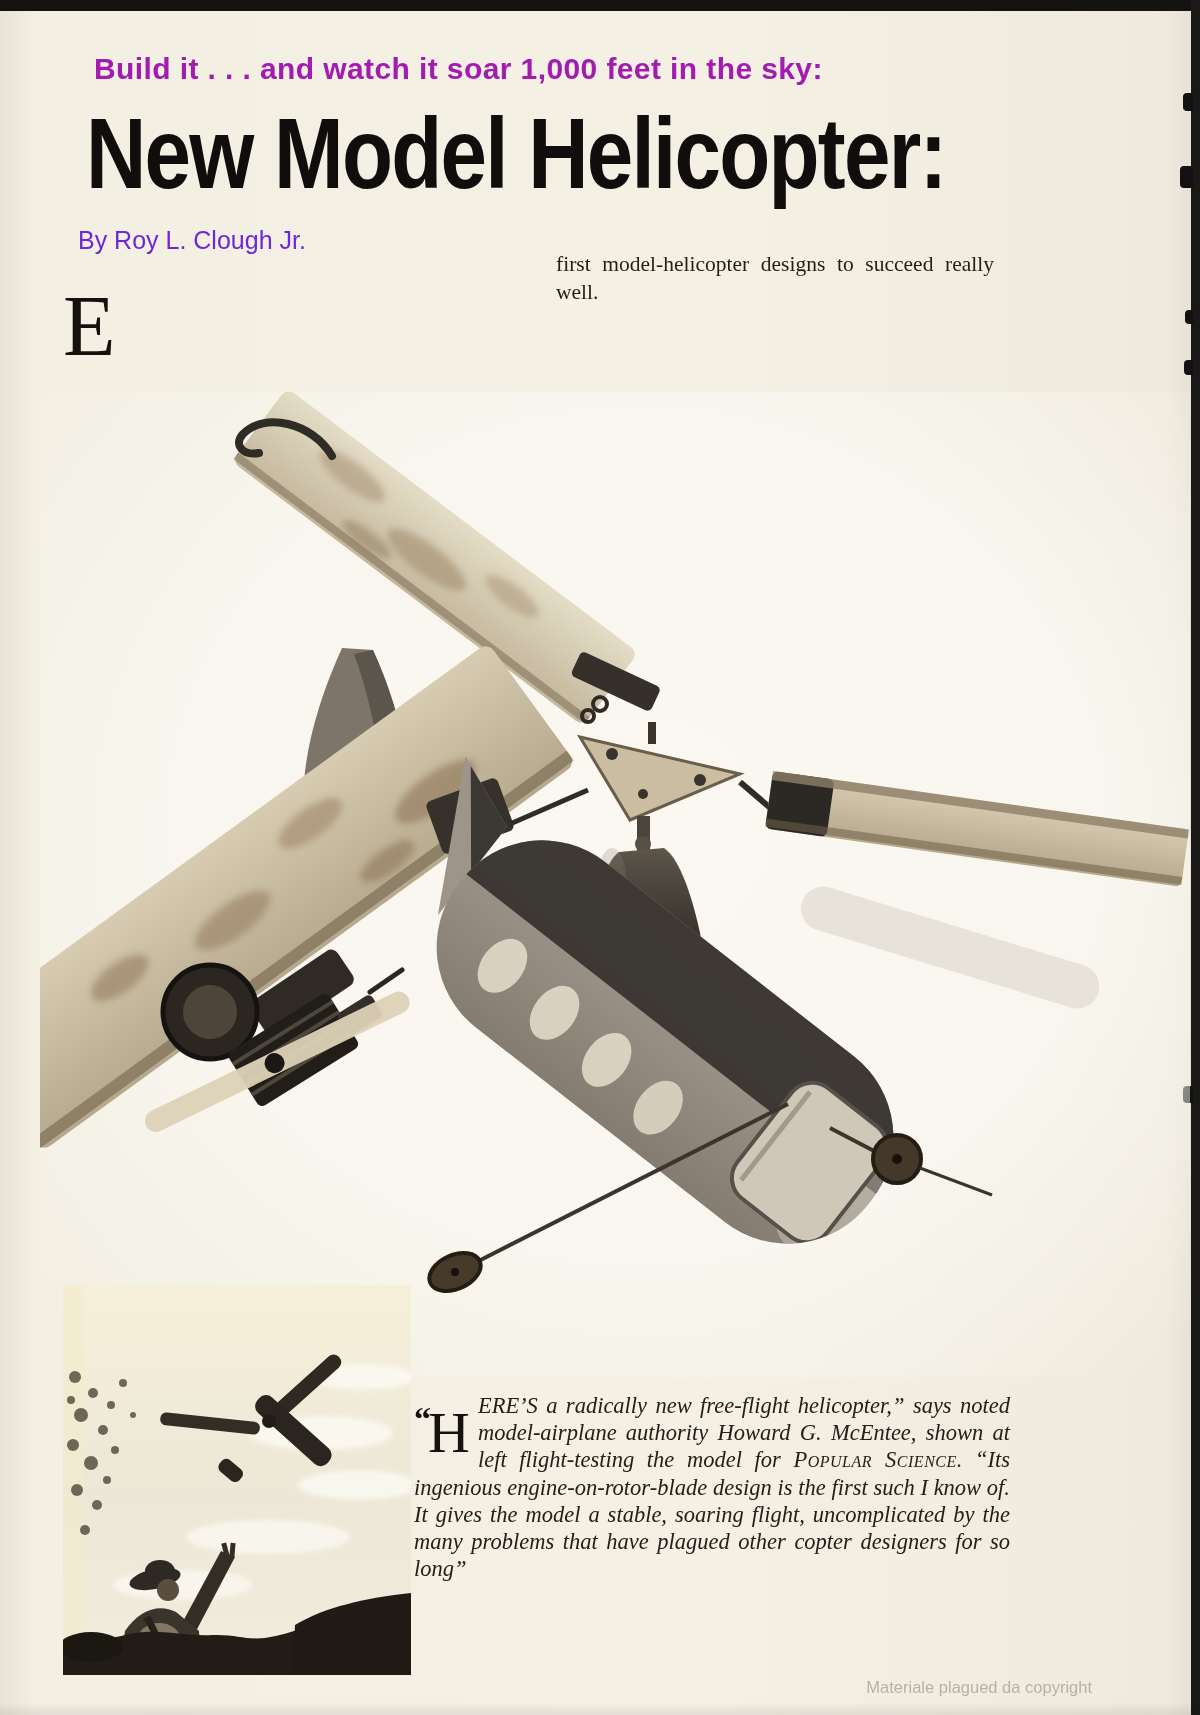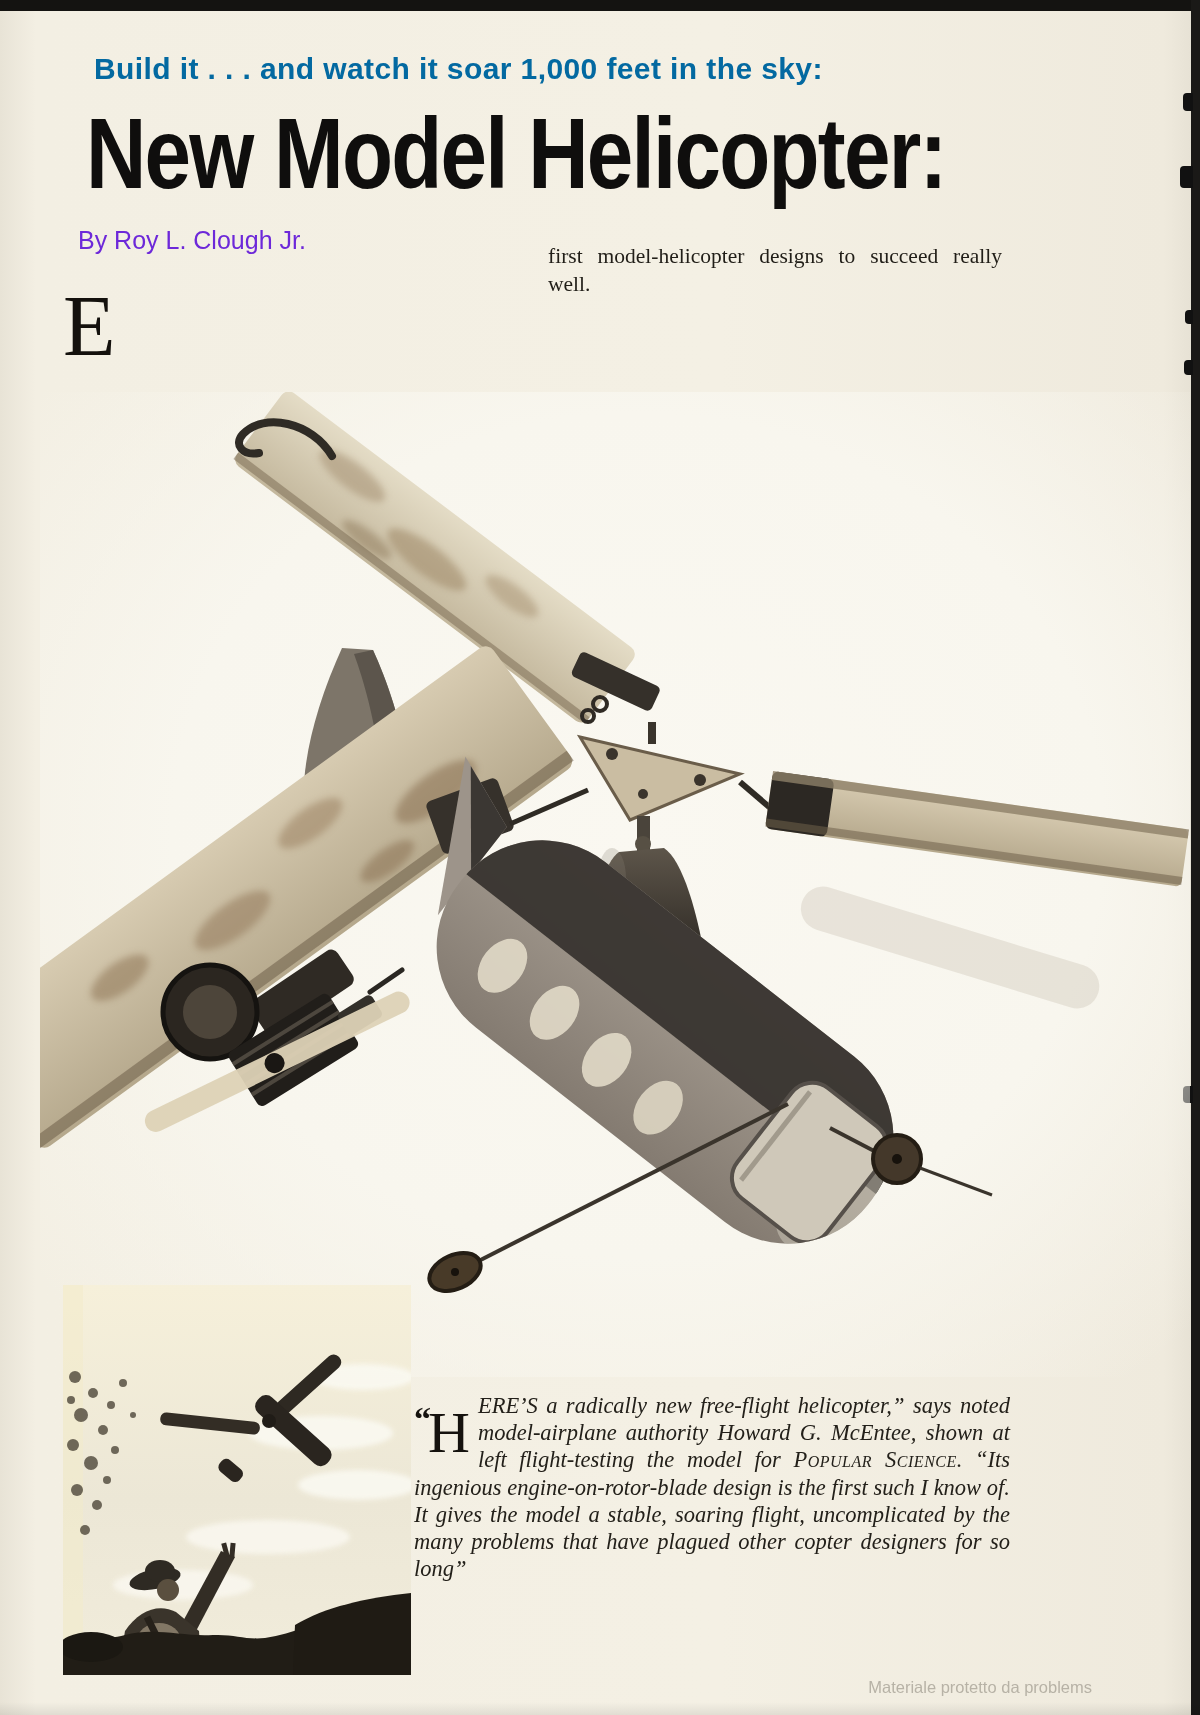--- a/index.html
+++ b/index.html
@@ -8,30 +8,30 @@
     background:linear-gradient(90deg,#e8e3d6 0%, #f3efe3 3%, #f4f0e4 60%, #efeadd 97%, #e4dfd2 100%);
     font-family:"Liberation Sans",sans-serif;color:#1c1a16;
   }
   .abs{position:absolute;}
   
   .edge-top{left:0;top:0;width:1200px;height:11px;background:#141311;}
   .edge-right{left:1191px;top:0;width:9px;height:1715px;background:#1a1917;}
   .edge-mark{background:#111;border-radius:4px 0 0 4px;}
   .edge-bottom-shade{left:0;top:1702px;width:1200px;height:13px;background:linear-gradient(#00000000,#00000014);}
 
-  .kicker{left:94px;top:52px;font-size:30px;font-weight:bold;letter-spacing:.4px;color:#0369a1;white-space:nowrap;}
+  .kicker{left:94px;top:52px;font-size:30px;font-weight:bold;letter-spacing:.4px;color:#a21caf;white-space:nowrap;}
   .headline{left:86px;top:96px;font-size:95px;font-weight:bold;letter-spacing:-2px;color:#0f0e0d;
             white-space:nowrap;transform:scale(.88,1.06);transform-origin:left top;}
   .byline{left:78px;top:226px;font-size:25px;font-weight:normal;color:#6d28d9;}
 
   .bodycol{font-family:"Liberation Serif",serif;font-size:21.5px;line-height:27.6px;
            text-align:justify;color:#211e18;}
   .col-left{left:63px;top:284px;width:447px;}
   .col-right{left:540px;top:235px;width:470px;}
-  .col-right p{margin:8px;}
+  .col-right p{margin:16px;}
   .col-right .indent{text-indent:24px;}
   .dropcap-e{float:left;font-size:86px;line-height:80px;height:82px;padding:2px 11px 0 0;color:#14110d;}
 
   .photo-main{left:40px;top:392px;width:1150px;height:985px;
     background:radial-gradient(ellipse at 52% 45%, #faf8f1 0%, #f8f6ee 55%, rgba(248,246,238,0) 92%);}
   .photo-main svg,.photo-small svg{display:block;width:100%;height:100%;pointer-events:none;}
   .photo-small{left:63px;top:1285px;width:348px;height:390px;box-shadow:0 0 0 1px #d9d3c2 inset;}
 
   .pullquote{left:414px;top:1392px;width:596px;font-family:"Liberation Serif",serif;
     font-style:italic;font-size:22.5px;line-height:27.2px;text-align:justify;color:#23201a;}
@@ -269,13 +269,13 @@
     <ellipse cx="28" cy="362" rx="32" ry="15" fill="#1b1812"></ellipse>
     <path d="M230,390 L232,340 C 262,322 302,313 348,308 L348,390 Z" fill="#1f1b14"></path>
   </g>
 </svg>
 </div>
 
 <div class="abs pullquote">
   <span class="qcap"><span class="qo">“</span><span class="qh">H</span></span><span>ERE’S a radically new free-flight helicopter,” says noted model-airplane authority Howard G. McEntee, shown at left flight-testing the model for </span><span class="sc">Popular Science</span><span>. “Its ingenious engine-on-rotor-blade design is the first such I know of. It gives the model a stable, soaring flight, uncomplicated by the many problems that have plagued other copter designers for so long”</span>
 </div>
 
-<div class="abs copyright">Materiale protetto da problems</div>
+<div class="abs copyright">Materiale plagued da copyright</div>
 
 </body></html>

